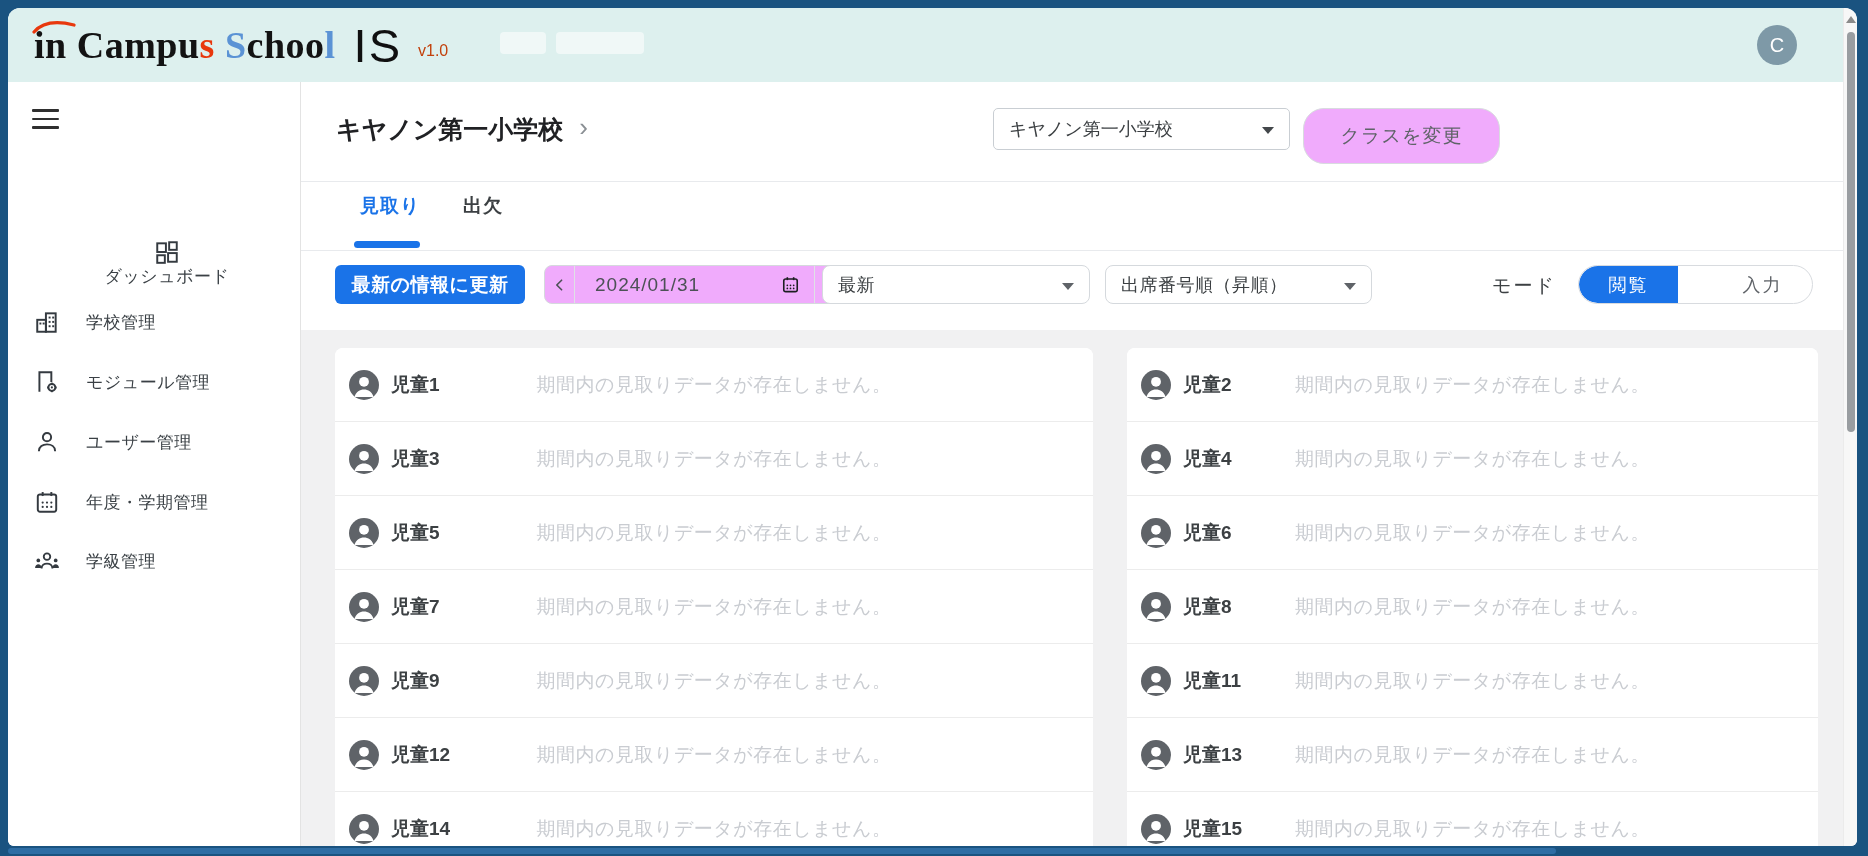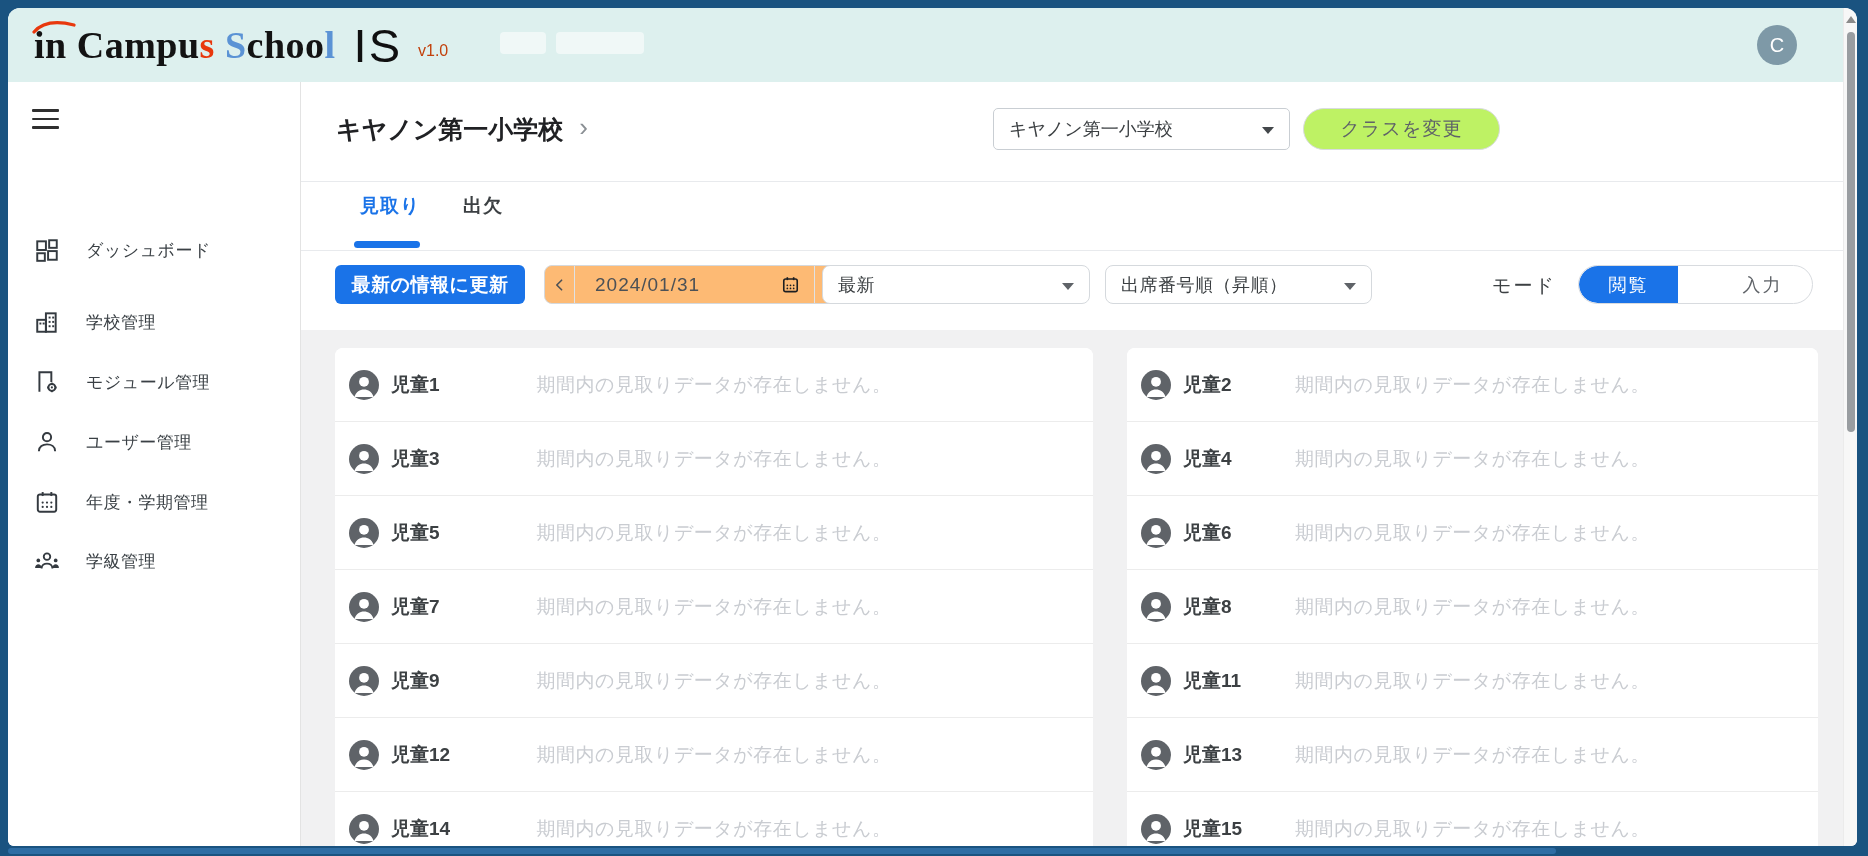--- a/index.html
+++ b/index.html
@@ -44,39 +44,39 @@
 
   
   .page-title { position:absolute; left:328px; top:105px; font-size:25px; font-weight:700; color:#202124;
                 display:flex; align-items:center; gap:16px; }
   .crumb-sep { color:#8a8f94; font-size:26px; font-weight:400; transform:translateY(-2px); }
   .select-box { position:absolute; left:985px; top:100px; width:297px; height:42px; border:1px solid #c9ced3;
                 border-radius:5px; background:#fff; display:flex; align-items:center; cursor:pointer; }
   .select-box .val { margin-left:15px; font-size:18px; color:#3c4043; }
   .caret { width:0; height:0; border-left:6px solid transparent; border-right:6px solid transparent;
            border-top:7px solid #43474b; position:absolute; right:15px; top:18px; }
-  .pill-btn { position:absolute; left:1295px; top:100px; width:197px; height:42px; border:1px solid #d8dbdf;
-              border-radius:21px; background:#bef264; color:#5f6368; font-size:19px; display:flex;
+  .pill-btn { position:absolute; left:1295px; top:100px; width:197px; height:56px; border:1px solid #d8dbdf;
+              border-radius:21px; background:#f0abfc; color:#5f6368; font-size:19px; display:flex;
               align-items:center; justify-content:center; cursor:pointer; letter-spacing:1px; }
 
   .divider { position:absolute; left:293px; right:14px; height:1px; background:#e8eaed; }
 
   
   .tab { position:absolute; top:185px; font-size:19px; font-weight:700; cursor:pointer; letter-spacing:1px; }
   .tab.active { color:#1a73e8; }
   .tab.inactive { color:#3c4043; }
   .tab-underline { position:absolute; left:346px; top:233px; width:66px; height:7px; background:#1a73e8;
                    border-radius:4px; }
 
   
   .btn-primary { position:absolute; left:327px; top:257px; width:190px; height:39px; background:#1a73e8;
                  border:none; border-radius:6px; color:#fff; font-size:19px; font-weight:700;
                  display:flex; align-items:center; justify-content:center; cursor:pointer; letter-spacing:0.5px; }
   .date-group { position:absolute; left:536px; top:257px; width:308px; height:39px; border:1px solid #d5d9dd;
-                border-radius:8px; background:#fdba74; display:flex; align-items:stretch; }
+                border-radius:8px; background:#f0abfc; display:flex; align-items:stretch; }
   .date-group .seg { display:flex; align-items:center; justify-content:center; cursor:pointer; }
   .date-group .seg.prev { width:30px; border-right:1px solid #dfe2e5; }
   .date-group .seg.next { width:37px; border-left:1px solid #dfe2e5; }
   .date-group .mid { flex:1; display:flex; align-items:center; justify-content:space-between;
                      padding:0 14px 0 20px; cursor:pointer; }
   .date-group .dateval { font-size:19px; color:#4c5156; letter-spacing:1px; }
   .dropdown { position:absolute; top:257px; height:39px; border:1px solid #d5d9dd; border-radius:8px;
               background:#fff; display:flex; align-items:center; cursor:pointer; }
   .dropdown .val { margin-left:15px; font-size:18px; color:#3c4043; letter-spacing:0.5px; }
   .dropdown .caret { top:17px; border-top-color:#5f6368; }
@@ -129,21 +129,21 @@
       <div class="thumb"></div>
     </div>
 
     <div class="sidebar">
       <div class="hamburger">
           <span></span>
           <span></span>
           <span></span>
         </div>
 
-      <div class="nav-item" style="top:146px;">
+      <div class="nav-item" style="top:157px;flex-direction:column;">
         <svg class="nicon" viewBox="0 0 24 24" fill="none" stroke="#343a40" stroke-width="1.8">
           <rect x="3" y="4" width="8" height="8"></rect>
             <rect x="14" y="3" width="7" height="7"></rect>
           <rect x="3" y="15" width="7" height="7"></rect>
             <rect x="13" y="13" width="8" height="8"></rect>
         </svg>
         <span class="nlabel">ダッシュボード</span>
       </div>
 
       <div class="nav-item" style="top:218px;">

